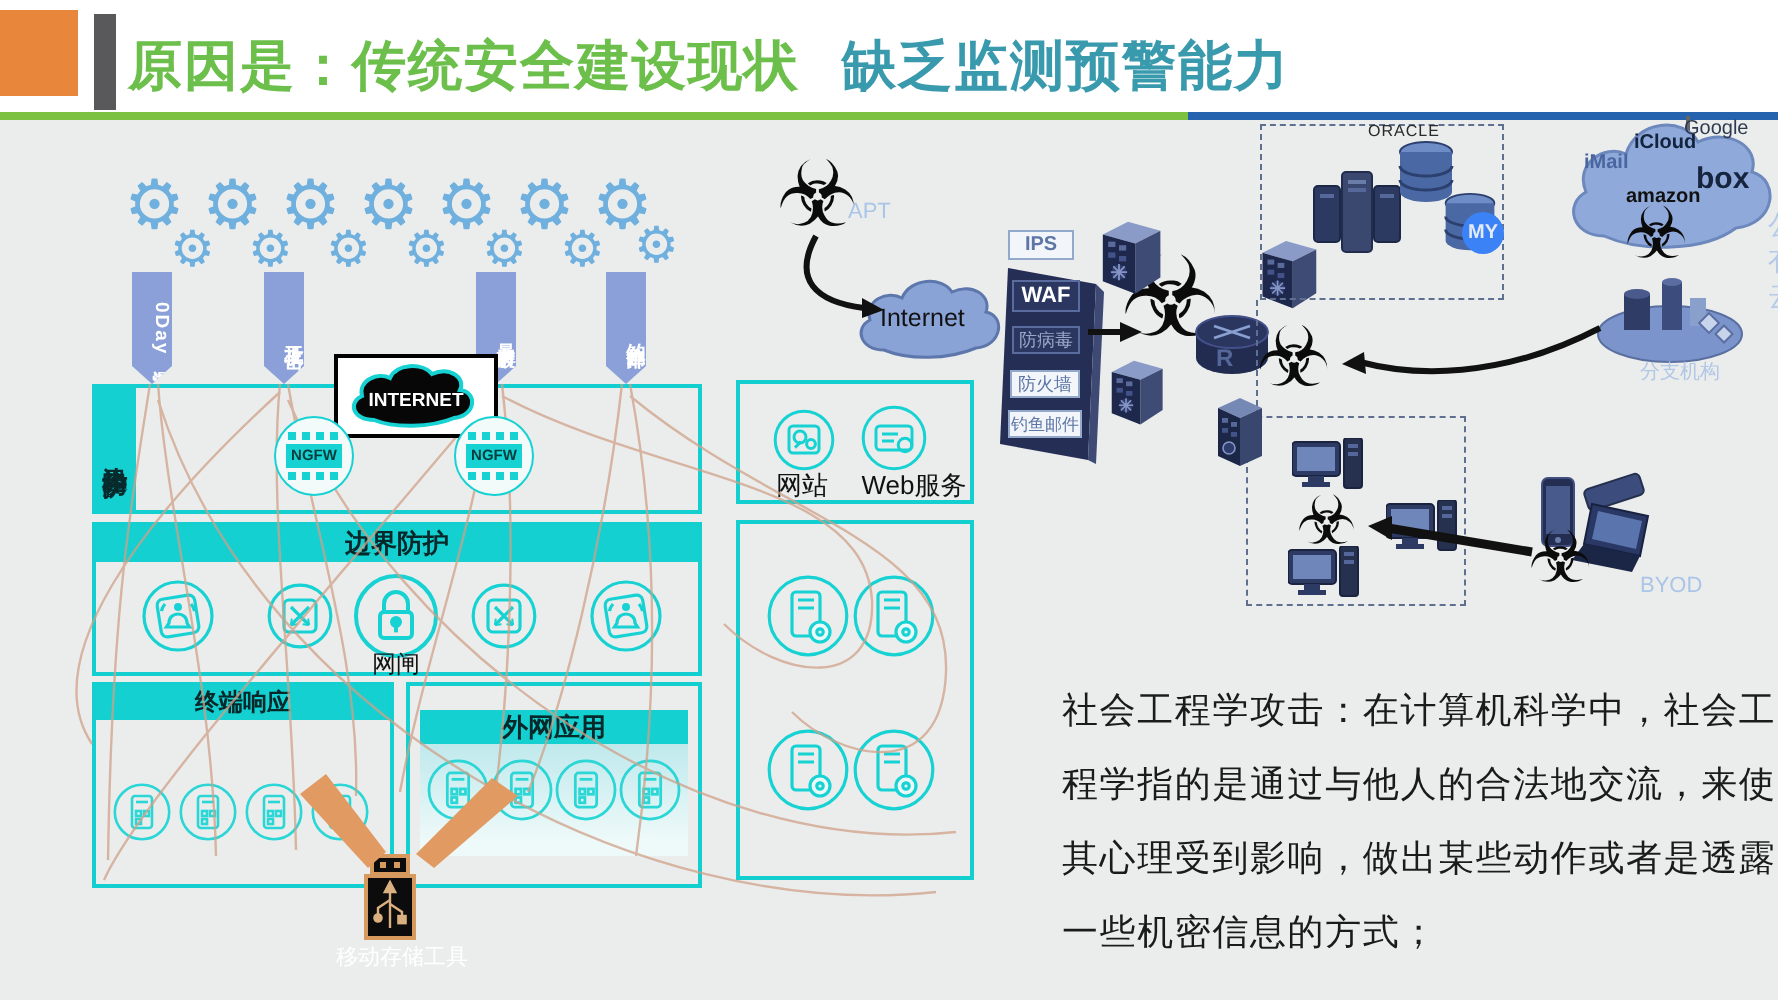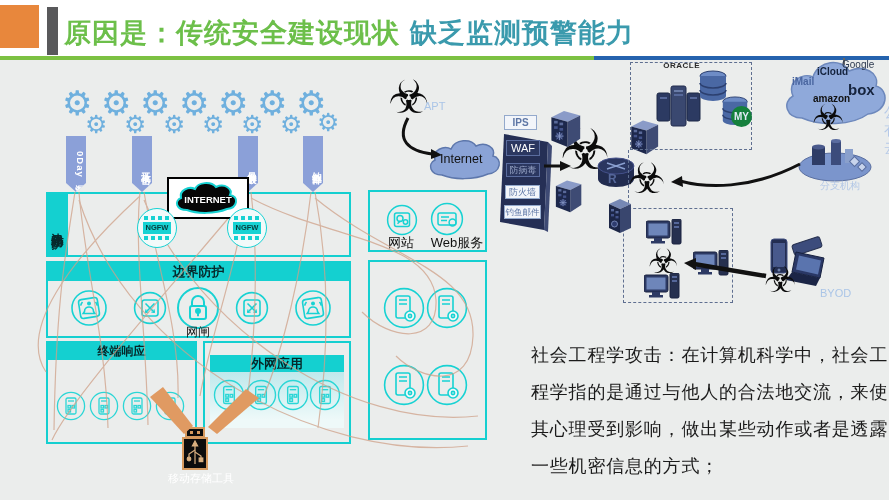--- a/index.html
+++ b/index.html
@@ -6,21 +6,21 @@
   html,body{background:#9a9a9a}
   body{font-family:"Liberation Sans","DejaVu Sans",sans-serif}
   #stage{position:relative;width:889px;height:500px;background:#ebedec;overflow:hidden}
   .abs{position:absolute}
   
   .hdr-bg{left:0;top:0;width:889px;height:56px;background:#ffffff}
   .hdr-orange{left:0;top:5px;width:39px;height:43px;background:#e8873c}
   .hdr-bar{left:47px;top:7px;width:11px;height:48px;background:#59595b}
   .hdr-title{left:64px;top:15px;font-size:27px;font-weight:bold;letter-spacing:1px;white-space:nowrap}
   .t-green{color:#6cbf4a}
-  .t-teal{color:#3a9aad;margin-left:10px}
+  .t-teal{color:#3a9aad;margin-left:21px}
   .u-green{left:0;top:56px;width:594px;height:4px;background:#7cc142}
   .u-blue{left:594px;top:56px;width:295px;height:4px;background:#2563ae}
   .u-tick{left:843px;top:58px;width:2px;height:9px;background:#666}
   
   .teal-box{border:2px solid #14cfd0}
   .teal-bar{background:#14d0d0;color:#06282a;font-weight:bold;text-align:center}
   .gear{color:#6fb0de;font-family:"DejaVu Sans",sans-serif;line-height:1}
   .g-big{font-size:34px}
   .g-small{font-size:25px}
   .banner{width:20px;height:56px;background:#8ba0d8;color:#fff;font-size:9.5px;font-weight:bold;
@@ -394,21 +394,21 @@
   <svg class="abs" style="left:424px;top:134px" width="82" height="50" viewBox="0 0 82 50">
     <path d="M18,41 C6,41 3,30 11,26 C8,16 20,11 27,15 C31,5 47,4 52,12 C62,7 72,14 69,22 C79,24 77,39 64,40 C50,46 30,46 18,41 Z" fill="#8aa3d6" stroke="#5d77ac" stroke-width="1.5"></path>
   </svg>
   <span class="abs lab" style="left:440px;top:152px;font-size:12.5px">Internet</span>
 
   <svg class="abs" style="left:494px;top:126px" width="64" height="108" viewBox="0 0 64 108">
     <polygon points="10,8 54,16 50,104 6,96" fill="#252f55"></polygon>
     <polygon points="54,16 58,20 54,106 50,104" fill="#3e4a74"></polygon>
   </svg>
   <div class="abs stack-light" style="left:504px;top:115px;width:33px;height:15px;font-size:10px;font-weight:bold;line-height:13px">IPS</div>
-  <div class="abs stack-dark" style="left:506px;top:140px;width:34px;height:16px;font-size:11px;font-weight:normal;line-height:14px">WAF</div>
+  <div class="abs stack-dark" style="left:506px;top:140px;width:34px;height:16px;font-size:11px;font-weight:bold;line-height:14px">WAF</div>
   <div class="abs stack-dark" style="left:506px;top:163px;width:34px;height:14px;font-size:9px;line-height:12px;color:#99a6c6">防病毒</div>
   <div class="abs stack-light" style="left:505px;top:185px;width:35px;height:14px;font-size:9px;line-height:12px">防火墙</div>
   <div class="abs stack-light" style="left:504px;top:205px;width:37px;height:14px;font-size:8.5px;line-height:12px">钓鱼邮件</div>
 
   <span class="abs bio" style="left:560px;top:122px;font-size:56px">☣</span>
 
   <svg class="abs" style="left:546px;top:108px" width="36" height="40">
       <use href="#sym-cube"></use>
     </svg>
   <svg class="abs" style="left:551px;top:178px" width="32" height="35">
@@ -424,28 +424,28 @@
     <path d="M10,7 L28,13 M28,7 L10,13" stroke="#8aa0d0" stroke-width="1.4" fill="none"></path>
   </svg>
   <span class="abs" style="left:608px;top:172px;color:#55679a;font-weight:bold;font-size:12px">R</span>
 
   <span class="abs bio" style="left:628px;top:158px;font-size:42px">☣</span>
 
   <div class="abs dashed" style="left:630px;top:62px;width:122px;height:88px"></div>
   <svg class="abs" style="left:654px;top:84px" width="48" height="44">
       <use href="#sym-rack"></use>
     </svg>
-  <div class="abs" style="left:656px;top:61px;width:44px;text-align:right;font-size:8px;font-weight:bold;color:#2a2a2a;letter-spacing:.5px">ORACLE</div>
+  <div class="abs" style="left:684px;top:61px;width:44px;text-align:left;font-size:8px;font-weight:normal;color:#2a2a2a;letter-spacing:.5px">ORACLE</div>
   <svg class="abs" style="left:698px;top:70px" width="30" height="32">
       <use href="#sym-db"></use>
     </svg>
   <svg class="abs" style="left:720px;top:96px" width="30" height="30">
       <use href="#sym-db"></use>
     </svg>
-  <div class="abs" style="left:731px;top:106px;width:21px;height:21px;border-radius:50%;background:#15803d;color:#e2eaf6;font-size:10px;font-weight:bold;text-align:center;line-height:21px">MY</div>
+  <div class="abs" style="left:731px;top:106px;width:21px;height:21px;border-radius:50%;background:#3b82f6;color:#e2eaf6;font-size:10px;font-weight:bold;text-align:center;line-height:21px">MY</div>
 
   <div class="abs" style="left:628px;top:150px;height:58px;border-left:1.5px dashed #5f6f90"></div>
 
   <div class="abs dashed" style="left:623px;top:208px;width:110px;height:95px"></div>
   <svg class="abs" style="left:604px;top:196px" width="32" height="38">
       <use href="#sym-tower"></use>
     </svg>
   <svg class="abs" style="left:646px;top:219px" width="36" height="28">
       <use href="#sym-pc"></use>
     </svg>

